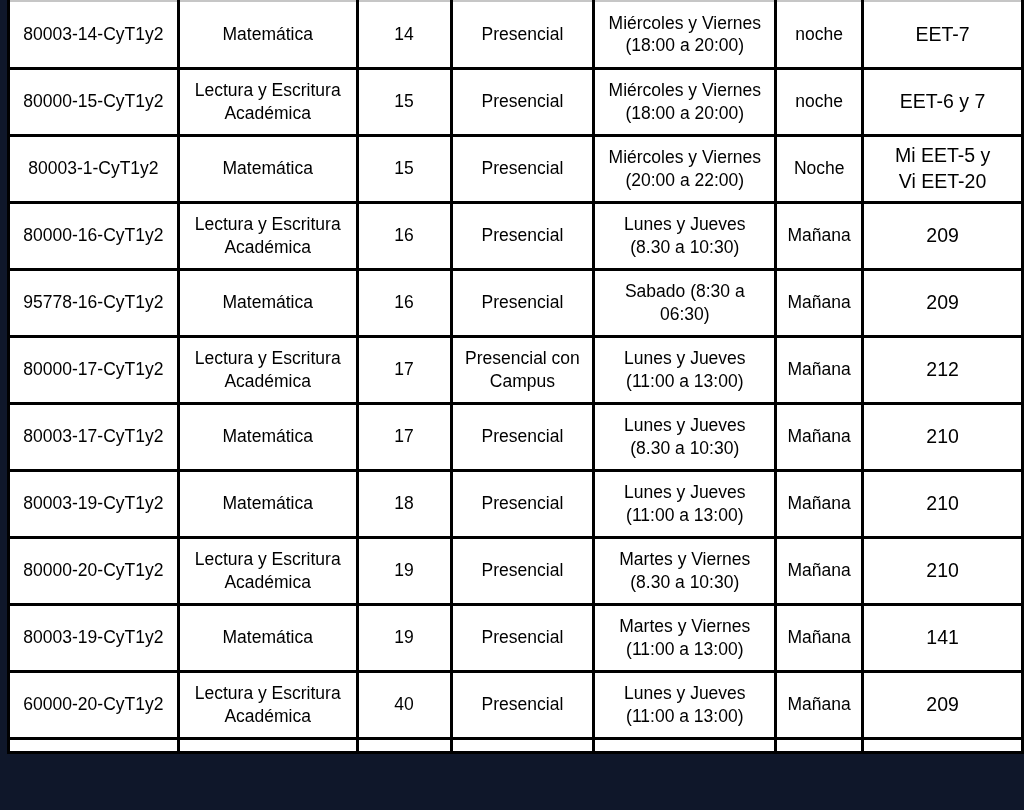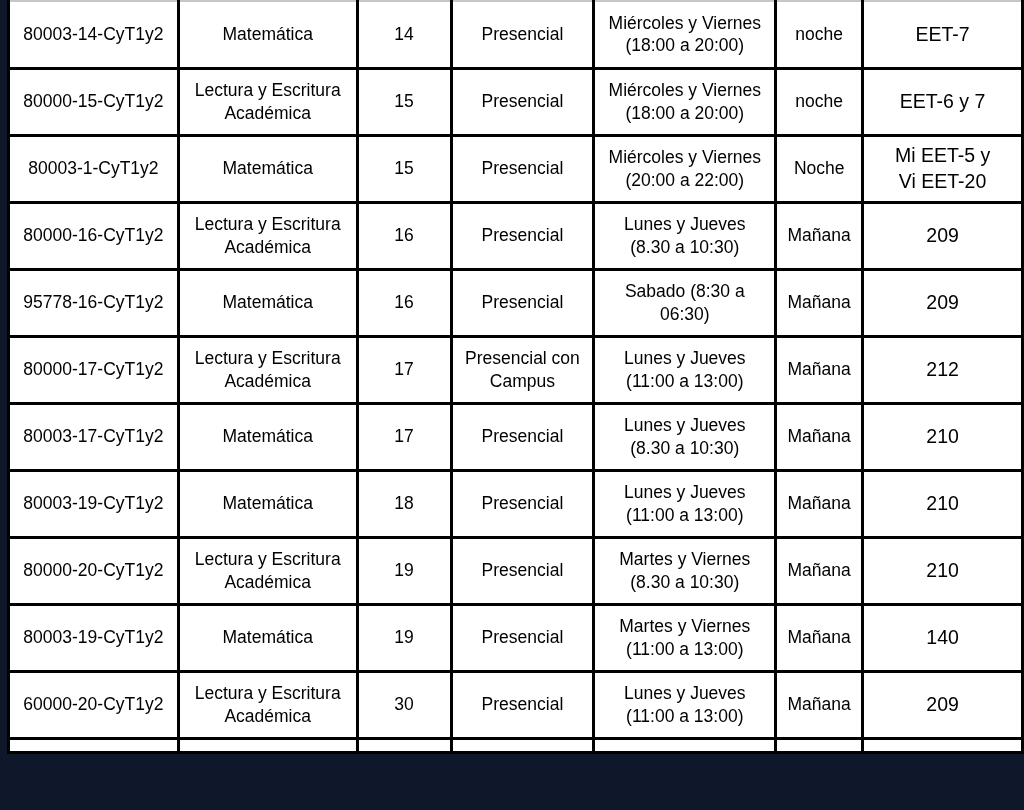--- a/index.html
+++ b/index.html
@@ -160,27 +160,27 @@
     <td class="room">210</td>
   </tr>
         <tr>
     <td class="code">80003-19-CyT1y2</td>
     <td class="subject">Matemática</td>
     <td class="commission">19</td>
     <td class="modality">Presencial</td>
     <td class="sched">Martes y Viernes
 (11:00 a 13:00)</td>
     <td class="shift">Mañana</td>
-    <td class="room">140</td>
+    <td class="room">141</td>
   </tr>
         <tr>
     <td class="code">60000-20-CyT1y2</td>
     <td class="subject">Lectura y Escritura
 Académica</td>
-    <td class="commission">30</td>
+    <td class="commission">40</td>
     <td class="modality">Presencial</td>
     <td class="sched">Lunes y Jueves
 (11:00 a 13:00)</td>
     <td class="shift">Mañana</td>
     <td class="room">209</td>
   </tr>
         <tr class="partial">
           <td></td>
           <td></td>
           <td></td>

